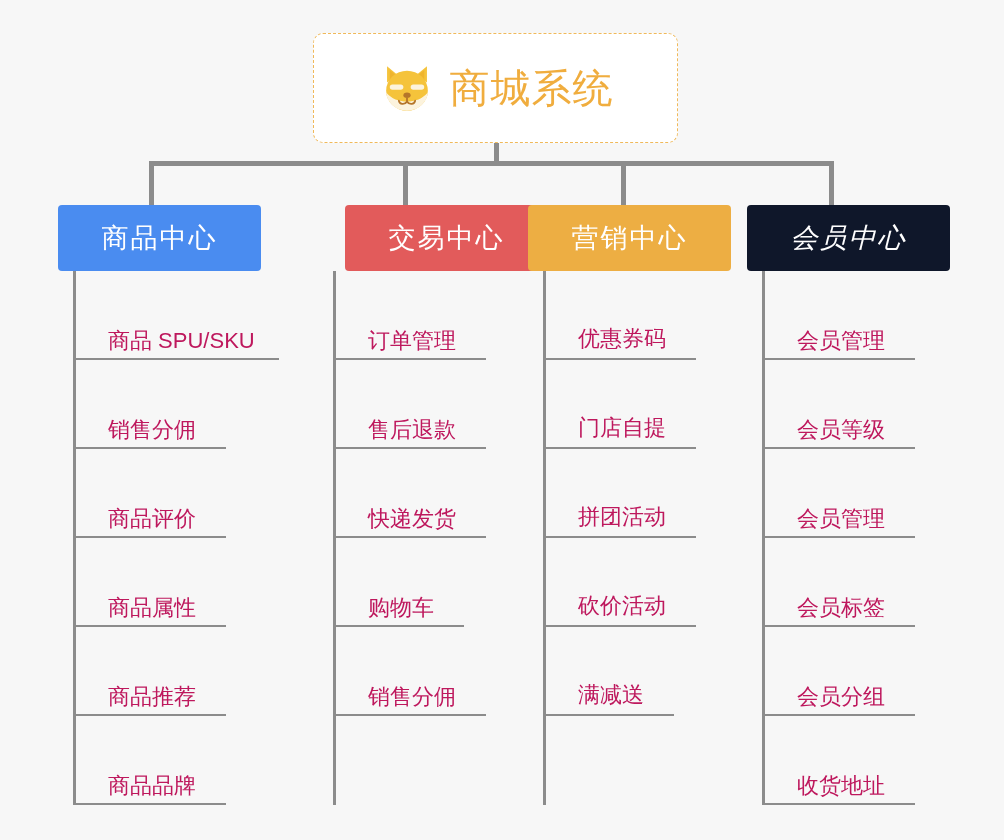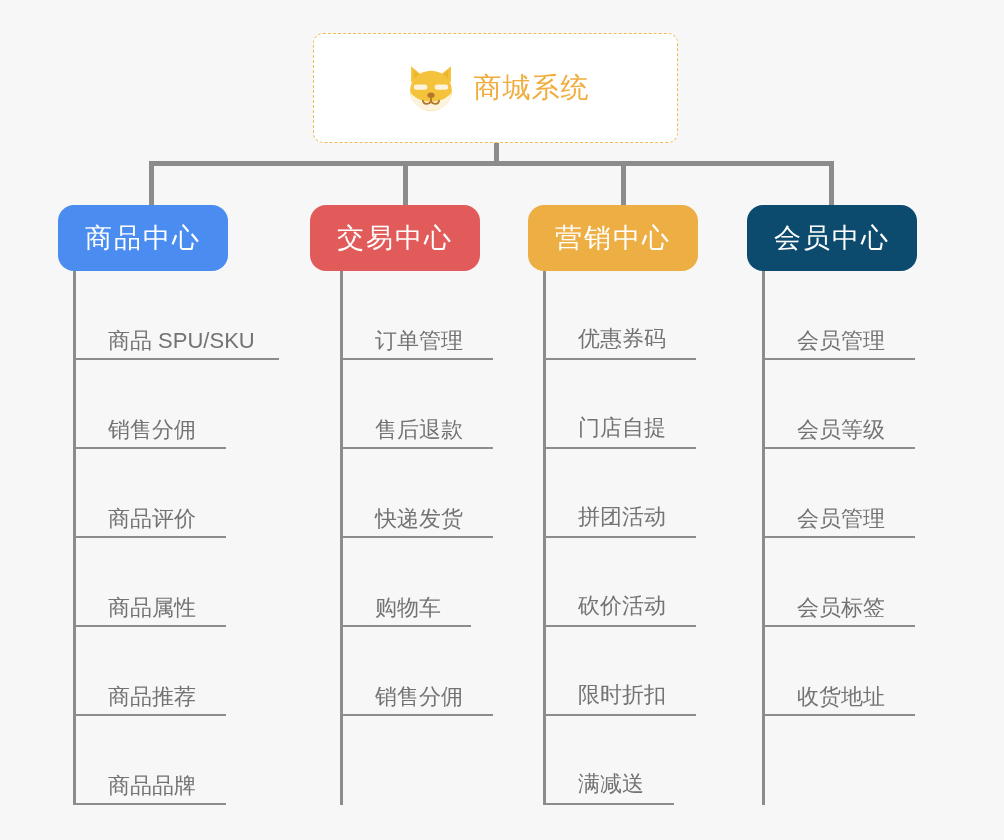--- a/index.html
+++ b/index.html
@@ -37,21 +37,21 @@
     justify-content: center;
     gap: 14px;
   }
   .root-logo {
     width: 58px;
     height: 58px;
     flex: 0 0 auto;
     display: block;
   }
   .root-title {
-    font-size: 28px;
+    font-size: 40px;
     color: #f0ad3e;
     letter-spacing: 1px;
     line-height: 1;
     white-space: nowrap;
   }
 
   
   .trunk {
     position: absolute;
     left: 494px;
@@ -76,23 +76,23 @@
     background: #8c8c8c;
   }
 
   
   .branch {
     position: absolute;
     top: 205px;
     width: 220px;
   }
   .branch-header {
-    width: 170px;
+    width: 203px;
     height: 66px;
-    border-radius: 16px;
+    border-radius: 4px;
     display: flex;
     align-items: center;
     justify-content: center;
     color: #ffffff;
     font-size: 27px;
     letter-spacing: 2px;
     line-height: 1;
   }
   .branch-children {
     position: relative;
@@ -110,21 +110,21 @@
   .leaf {
     position: relative;
     height: 89px;
     display: flex;
     align-items: flex-end;
     padding-left: 35px;
     padding-bottom: 6px;
   }
   .leaf-label {
     font-size: 22px;
-    color: #737373;
+    color: #be185d;
     line-height: 1.2;
     white-space: nowrap;
     position: relative;
     z-index: 2;
   }
   .leaf-underline {
     position: absolute;
     left: 0px;
     bottom: 0px;
     height: 2px;
@@ -187,22 +187,22 @@
           <span class="leaf-underline" style="width:153px;"></span>
         </div>
       <div class="leaf">
           <span class="leaf-label">商品品牌</span>
           <span class="leaf-underline" style="width:153px;"></span>
         </div>
     </div>
   </div>
 
   <div class="branch" style="left:310px;">
-    <div class="branch-header" style="background: rgb(226, 91, 91);">交易中心</div>
-    <div class="branch-children" style="margin-left:30px;">
+    <div class="branch-header" style="background: rgb(226, 91, 91); margin-left: 35px;">交易中心</div>
+    <div class="branch-children" style="margin-left:23px;">
       <div class="spine" style="height:534px;"></div>
       <div class="leaf">
           <span class="leaf-label">订单管理</span>
           <span class="leaf-underline" style="width:153px;"></span>
         </div>
       <div class="leaf">
           <span class="leaf-label">售后退款</span>
           <span class="leaf-underline" style="width:153px;"></span>
         </div>
       <div class="leaf">
@@ -234,50 +234,50 @@
         </div>
       <div class="leaf">
           <span class="leaf-label">拼团活动</span>
           <span class="leaf-underline" style="width:153px;"></span>
         </div>
       <div class="leaf">
           <span class="leaf-label">砍价活动</span>
           <span class="leaf-underline" style="width:153px;"></span>
         </div>
       <div class="leaf">
-          <span class="leaf-label">限时折扣</span>
-          <span class="leaf-underline" style="width:153px;"></span>
-        </div>
-      <div class="leaf">
           <span class="leaf-label">满减送</span>
           <span class="leaf-underline" style="width:131px;"></span>
         </div>
     </div>
   </div>
 
   <div class="branch" style="left:747px;">
-    <div class="branch-header" style="background: #0c4a6e;">会员中心</div>
+    <div class="branch-header" style="background: #0f172a; font-style: italic;">会员中心</div>
     <div class="branch-children" style="margin-left:15px;text-align:center;">
       <div class="spine" style="height:534px;"></div>
       <div class="leaf">
           <span class="leaf-label">会员管理</span>
           <span class="leaf-underline" style="width:153px;"></span>
         </div>
       <div class="leaf">
           <span class="leaf-label">会员等级</span>
           <span class="leaf-underline" style="width:153px;"></span>
         </div>
       <div class="leaf">
           <span class="leaf-label">会员管理</span>
           <span class="leaf-underline" style="width:153px;"></span>
         </div>
       <div class="leaf">
           <span class="leaf-label">会员标签</span>
           <span class="leaf-underline" style="width:153px;"></span>
         </div>
       <div class="leaf">
+          <span class="leaf-label">会员分组</span>
+          <span class="leaf-underline" style="width:153px;"></span>
+        </div>
+      <div class="leaf">
           <span class="leaf-label">收货地址</span>
           <span class="leaf-underline" style="width:153px;"></span>
         </div>
     </div>
   </div>
 
 </div>
 
 </body></html>

